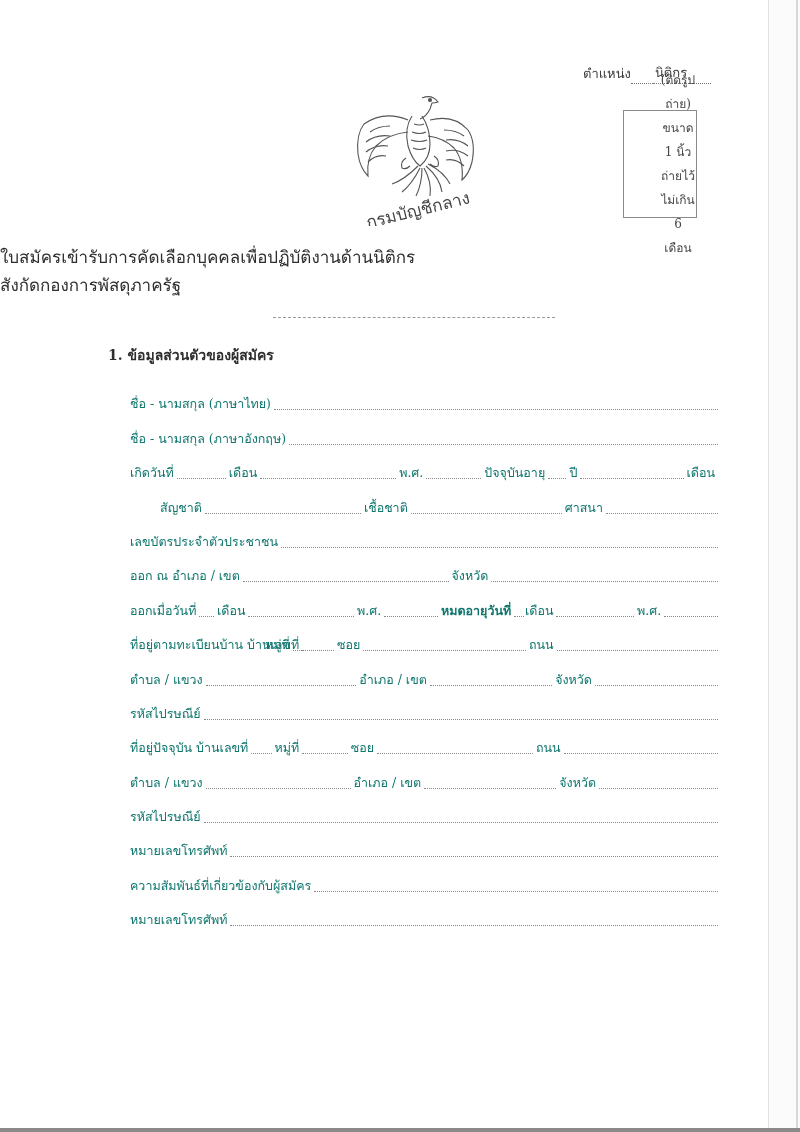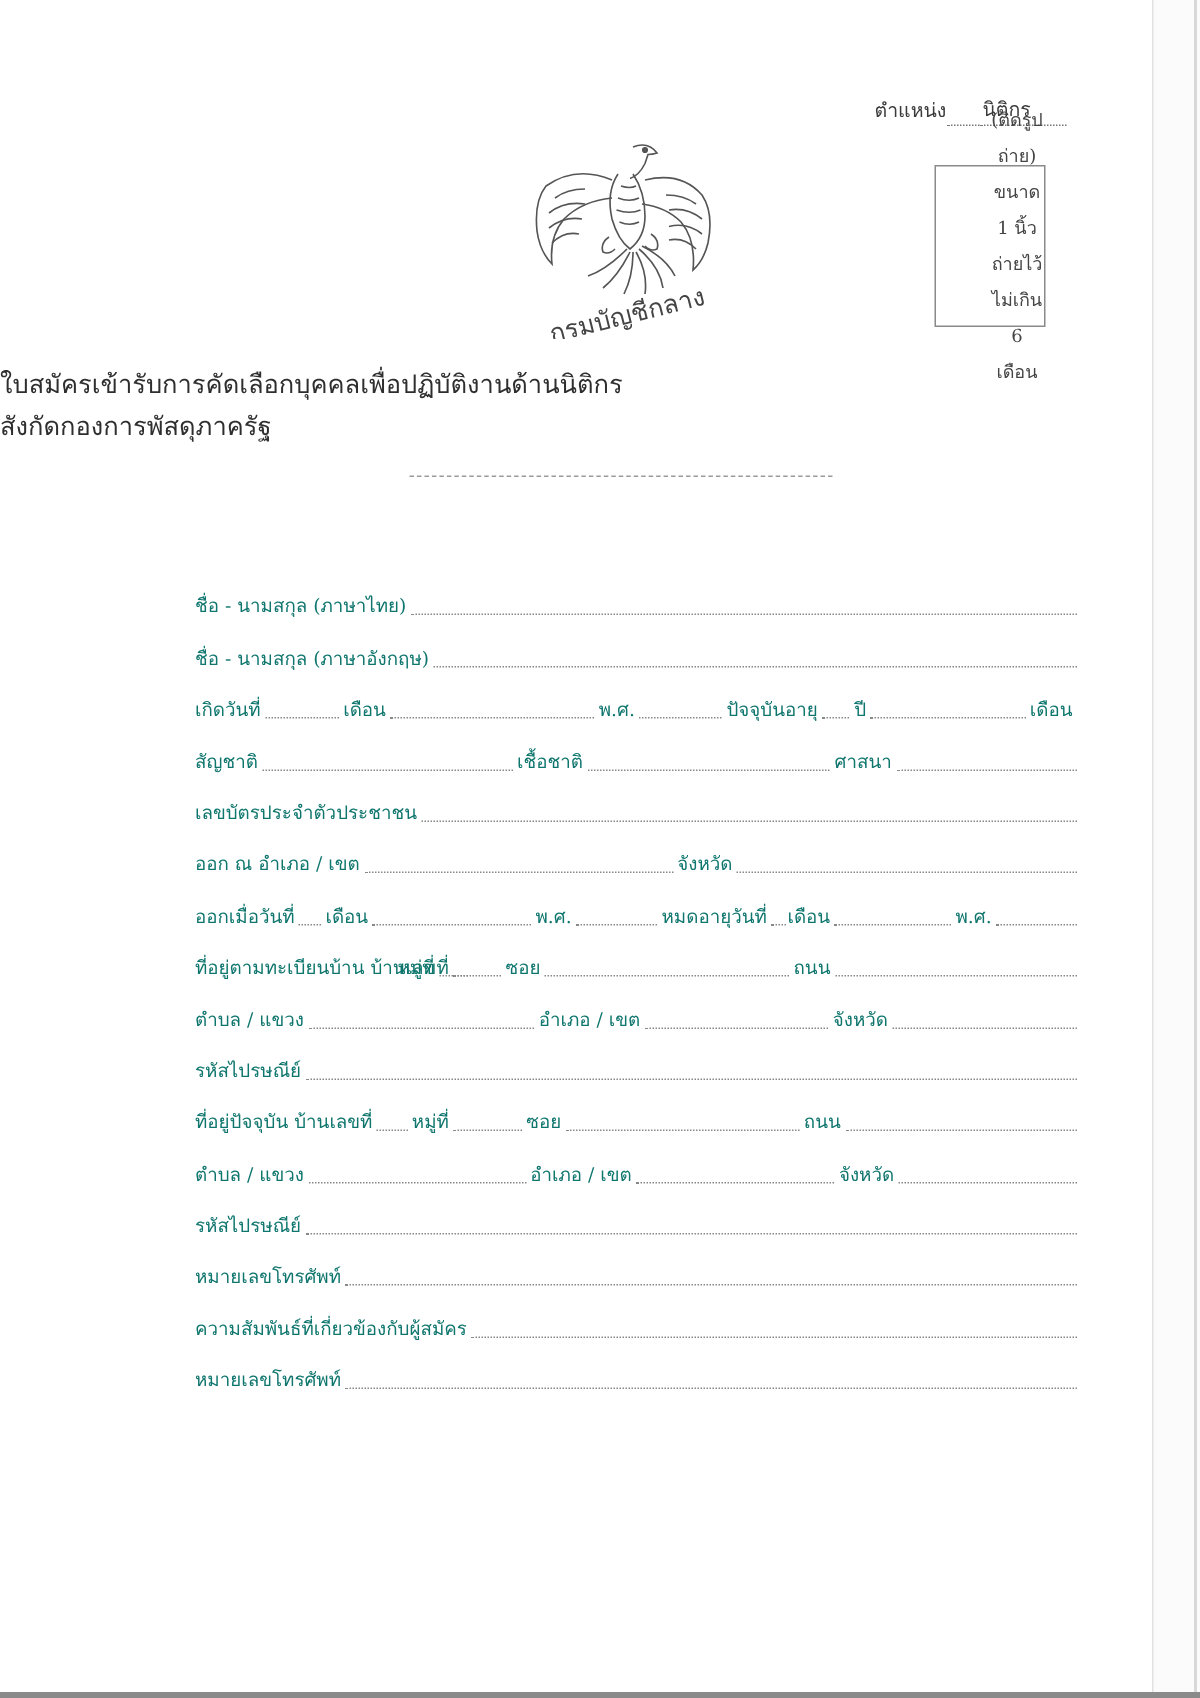--- a/index.html
+++ b/index.html
@@ -99,20 +99,21 @@
     <span>ถ่ายไว้ไม่เกิน</span>
     <span>6 เดือน</span>
   </div>
 
   <div class="title">
     <div>ใบสมัครเข้ารับการคัดเลือกบุคคลเพื่อปฏิบัติงานด้านนิติกร</div>
     <div>สังกัดกองการพัสดุภาครัฐ</div>
   </div>
   <div class="title-rule"></div>
 
+  <div class="section-heading">1. ข้อมูลส่วนตัวของผู้สมัคร</div>
 
   <div class="fields" id="fields">
       <div class="row">
         <div class="seg" style="flex: 1 1 0px;">
           <span class="lbl">ชื่อ - นามสกุล (ภาษาไทย)</span>
           <span class="blank"></span>
         </div>
       </div>
       <div class="row">
         <div class="seg" style="flex: 1 1 0px;">
@@ -139,21 +140,21 @@
         </div>
         <div class="seg" style="flex: 1.1 1 0px;">
           <span class="lbl">ปี</span>
           <span class="blank"></span>
         </div>
         <div class="seg" style="flex: 0 0 auto;">
           <span class="lbl">เดือน</span>
         </div>
       </div>
       <div class="row">
-        <div class="seg" style="flex: 1.8 1 0px;">
+        <div class="seg" style="flex: 1.8 1 0px; margin-left: 30px;">
           <span class="lbl">สัญชาติ</span>
           <span class="blank"></span>
         </div>
         <div class="seg" style="flex: 1.8 1 0px; justify-content: center;">
           <span class="lbl">เชื้อชาติ</span>
           <span class="blank"></span>
         </div>
         <div class="seg" style="flex: 1.4 1 0px;">
           <span class="lbl">ศาสนา</span>
           <span class="blank"></span>
@@ -181,21 +182,21 @@
           <span class="blank"></span>
         </div>
         <div class="seg" style="flex: 1 1 0px;">
           <span class="lbl">เดือน</span>
           <span class="blank"></span>
         </div>
         <div class="seg" style="flex: 0.6 1 0px;">
           <span class="lbl">พ.ศ.</span>
           <span class="blank"></span>
         </div>
-        <div class="seg" style="flex: 0.6 1 0px;">
+        <div class="seg" style="flex: 0.6 1 0px; font-weight: bold;">
           <span class="lbl">หมดอายุวันที่</span>
           <span class="blank"></span>
         </div>
         <div class="seg" style="flex: 0.8 1 0px;">
           <span class="lbl">เดือน</span>
           <span class="blank"></span>
         </div>
         <div class="seg" style="flex: 0.6 1 0px;">
           <span class="lbl">พ.ศ.</span>
           <span class="blank"></span>

